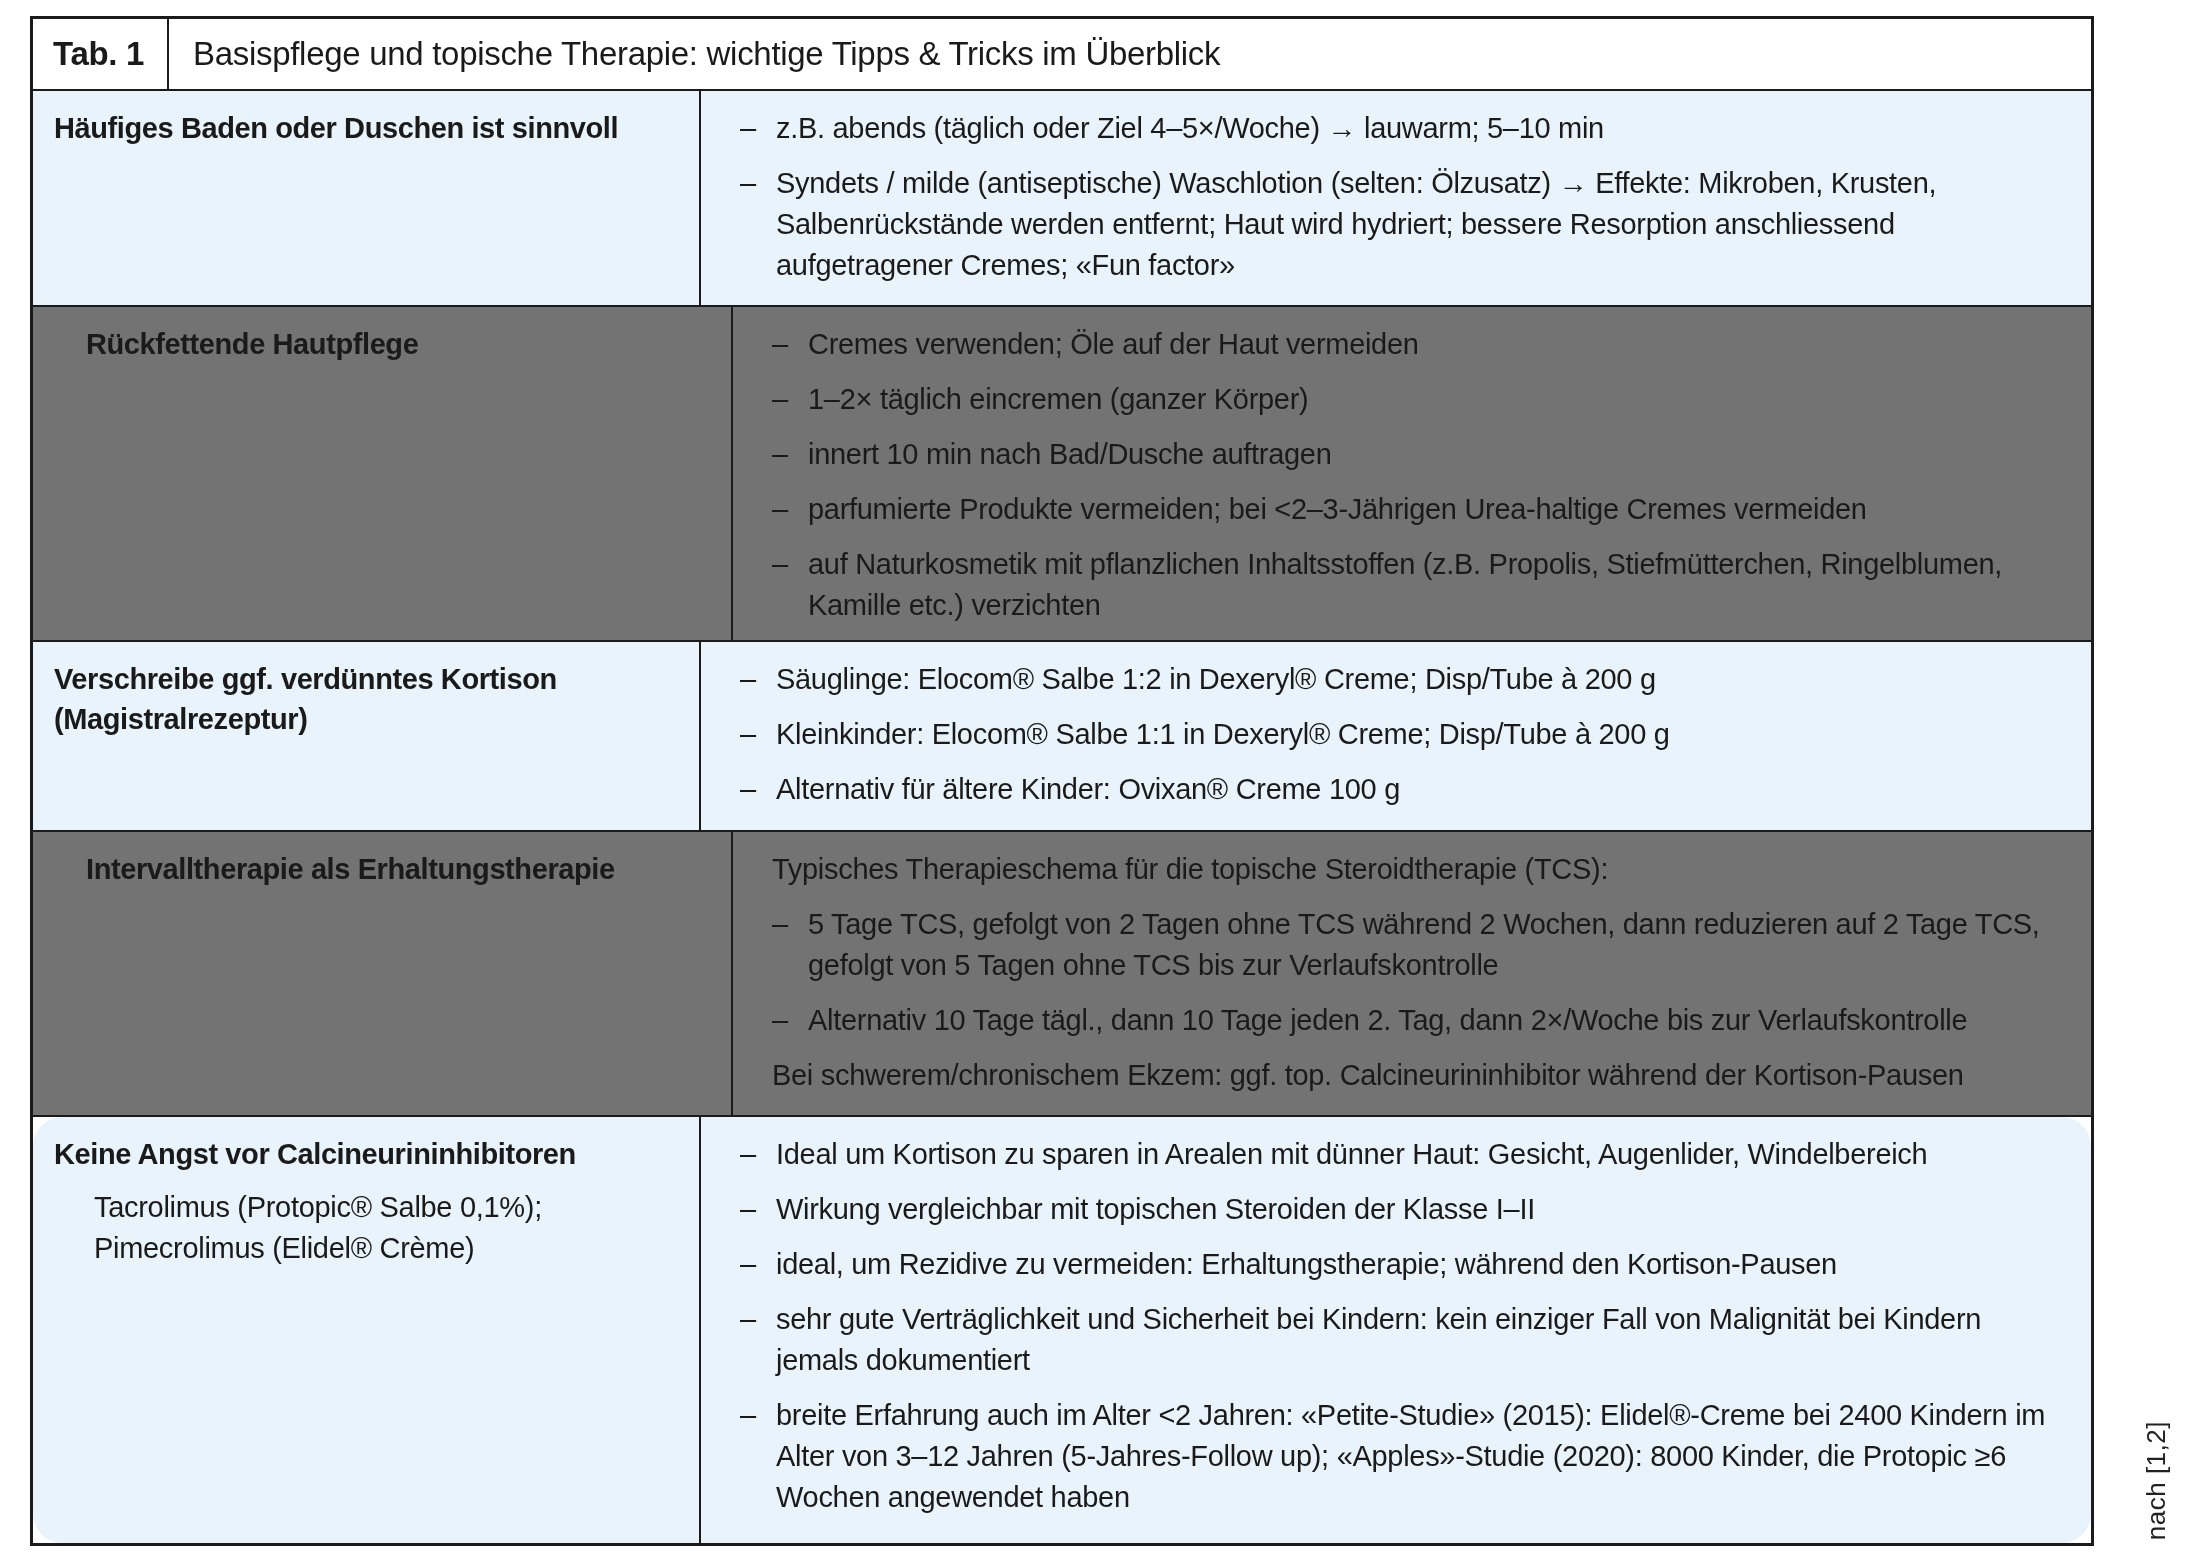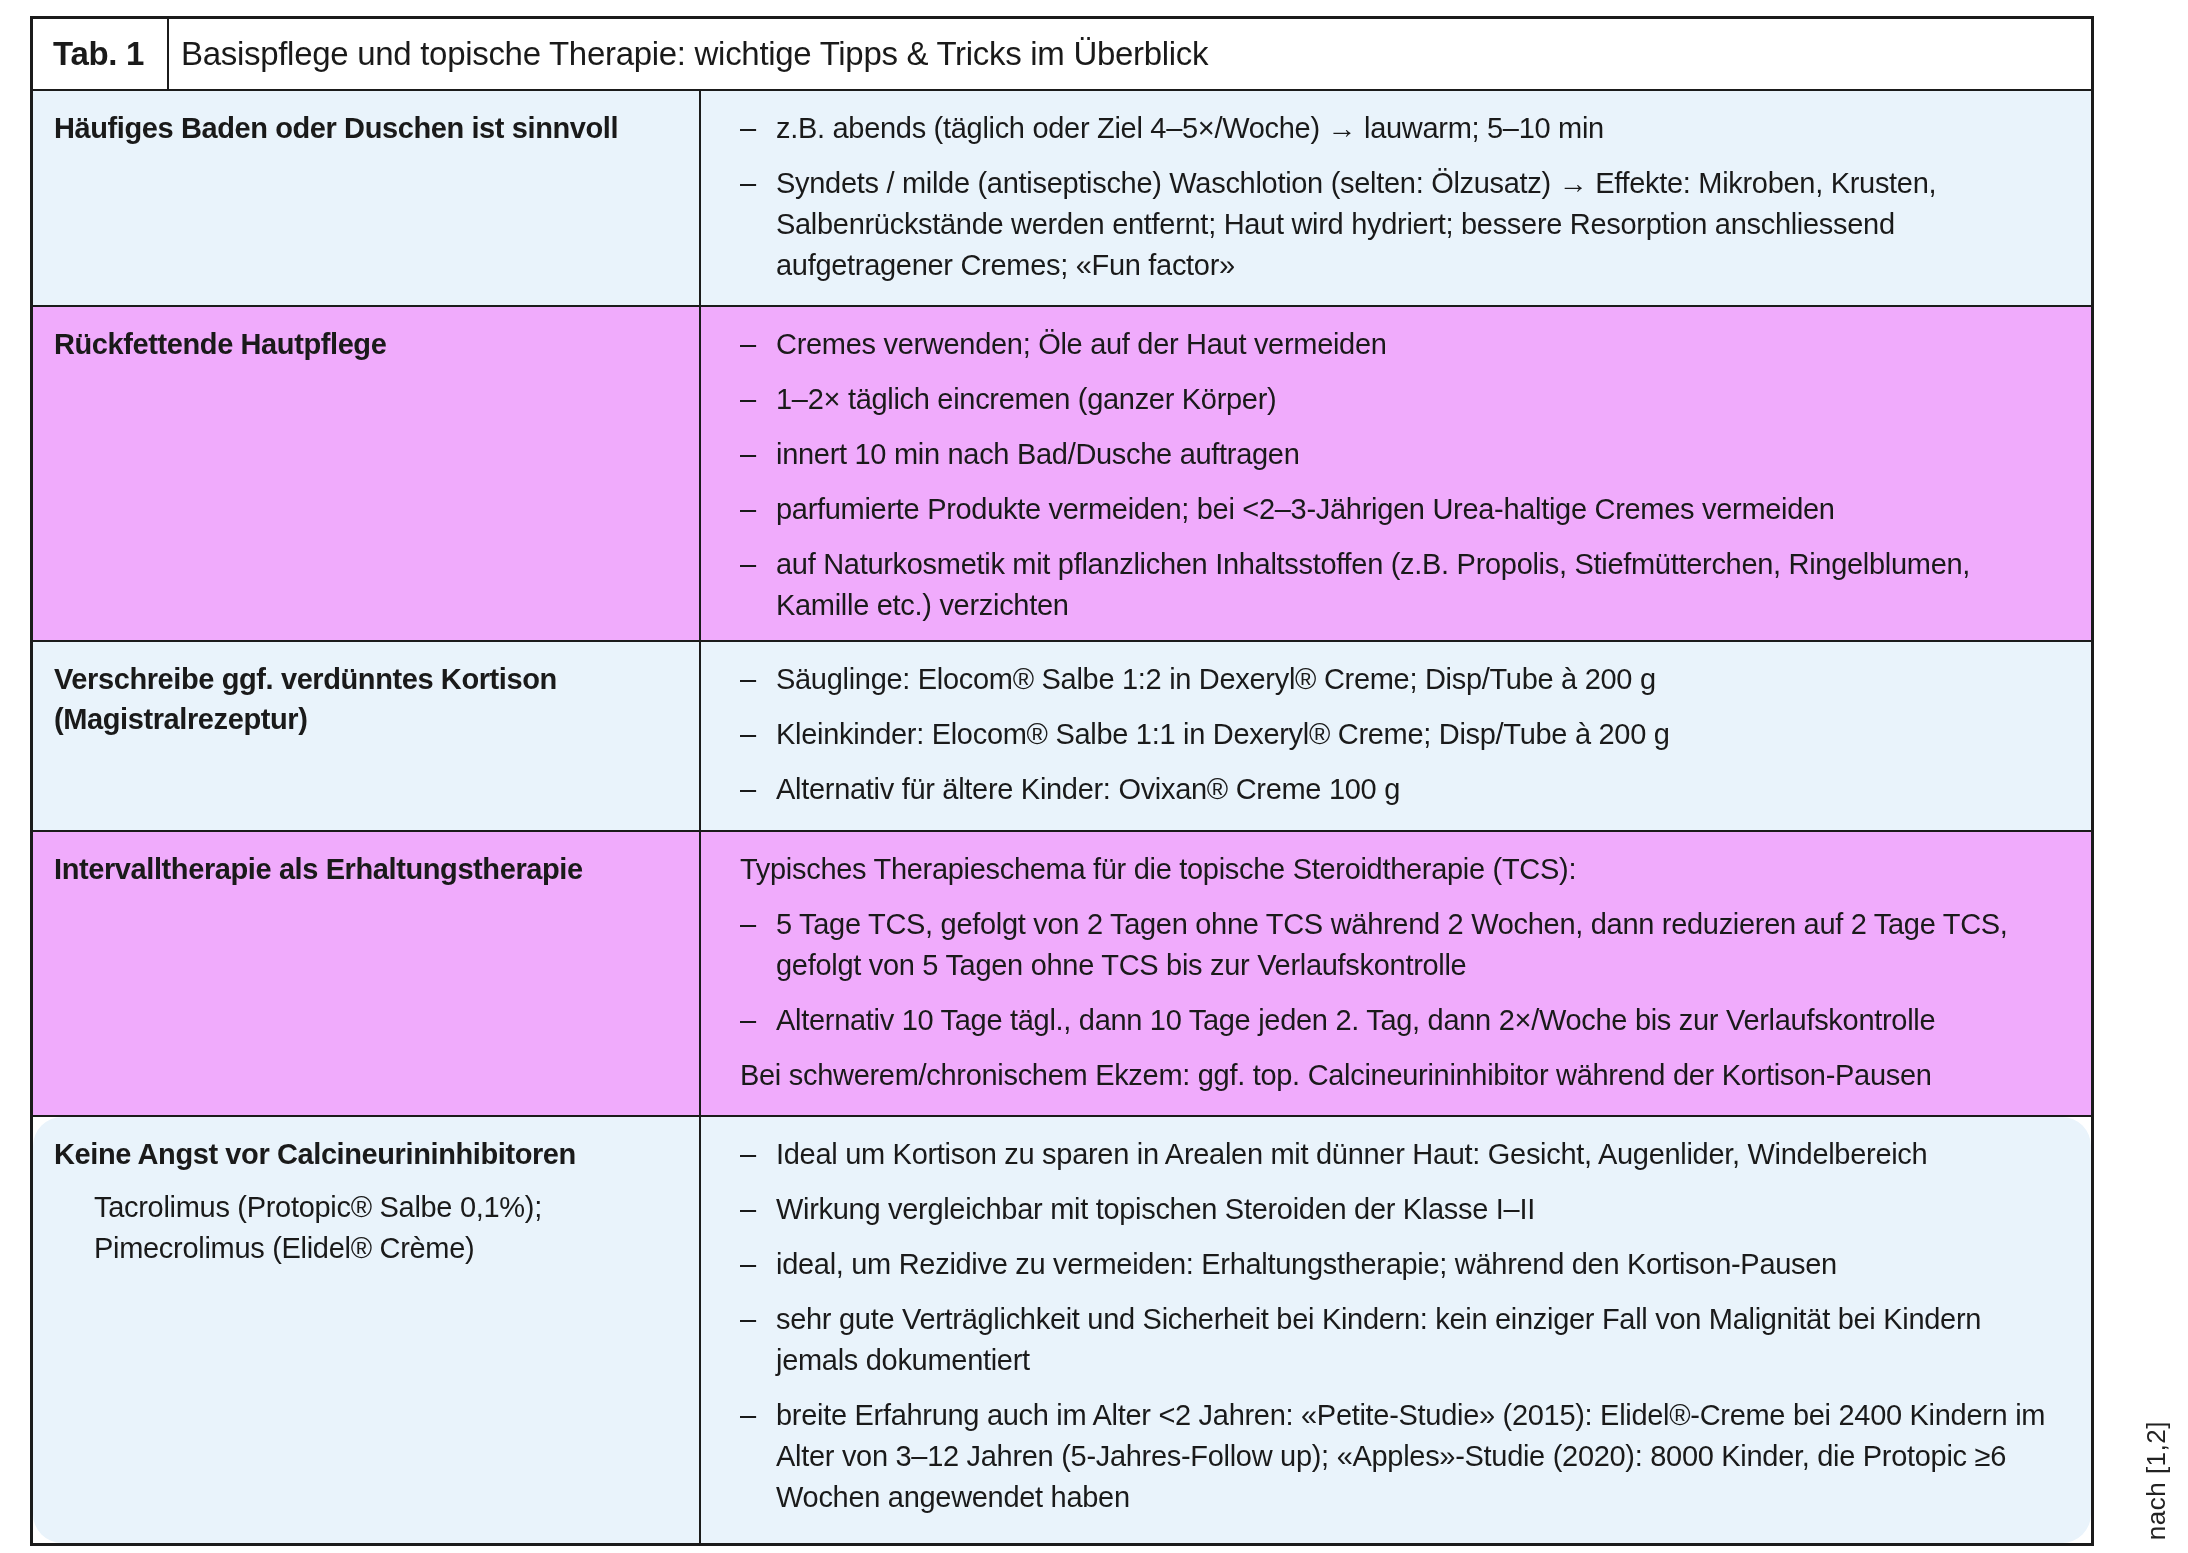--- a/index.html
+++ b/index.html
@@ -40,34 +40,34 @@
     align-items: center;
     padding-left: 20px;
     font-size: 33px;
     font-weight: bold;
     letter-spacing: -0.3px;
   }
   .hdr-title {
     flex: 1;
     display: flex;
     align-items: center;
-    padding-left: 12px;
+    padding-left: 24px;
     font-size: 33px;
     letter-spacing: -0.3px;
   }
   
   .row {
     display: flex;
     align-items: stretch;
     border-bottom: 2px solid #1b1b1b;
     gap: 12px;
   }
   .row:last-child { border-bottom: none; }
   .row-light { background: #e9f3fb; }
-  .row-dark  { background: #f0abfc; }
+  .row-dark  { background: #737373; padding-left: 32px; }
   .cell-left {
     width: 668px;
     flex: 0 0 668px;
     border-right: 2px solid #1b1b1b;
     padding: 17px 10px 14px 21px;
   }
   .cell-right {
     flex: 1;
     padding: 17px 40px 14px 27px;
   }

